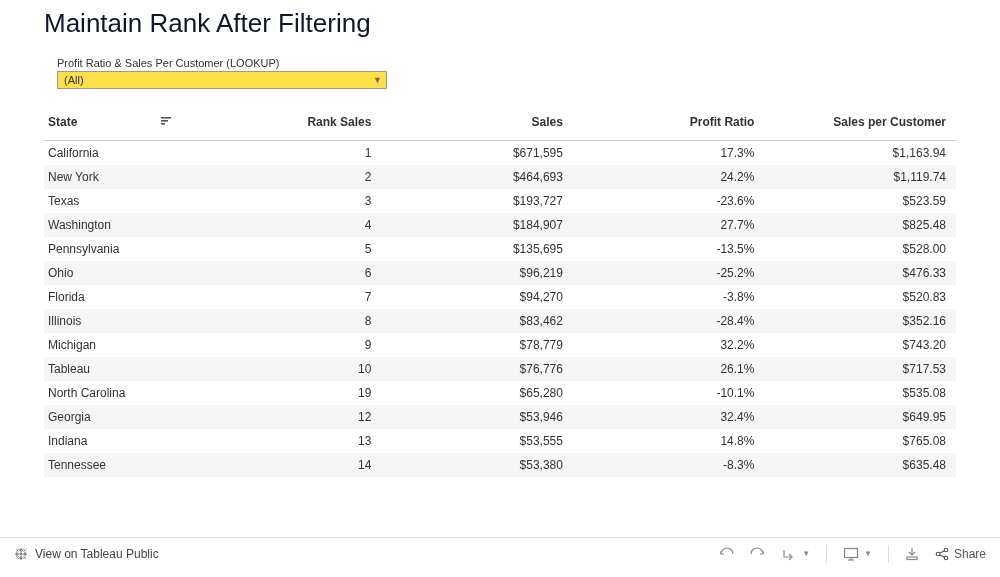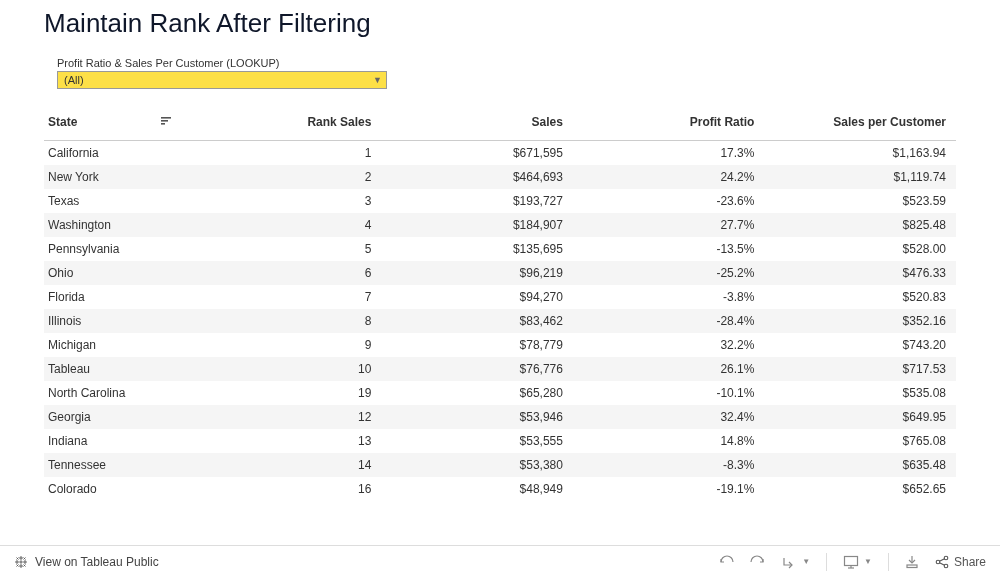--- a/index.html
+++ b/index.html
@@ -87,21 +87,21 @@
       background: #f5f5f5;
     }
     .col-state { width: 19%; margin-top: 39px; }
     .col-rank { width: 18%; }
     .col-sales { width: 21%; }
     .col-profit { width: 21%; }
     .col-spc { width: 21%; }
     
     .footer {
       position: absolute;
-      bottom: 0;
+      bottom: 8px;
       left: 0;
       right: 0;
       height: 32px;
       border-top: 1px solid #ddd;
       background: #fff;
       display: flex;
       align-items: center;
       justify-content: space-between;
       padding: 0 14px;
       font-size: 12px;
@@ -273,27 +273,20 @@
           <td>$53,555</td>
           <td>14.8%</td>
           <td>$765.08</td>
         </tr>
         <tr>
           <td>Tennessee</td>
           <td>14</td>
           <td>$53,380</td>
           <td>-8.3%</td>
           <td>$635.48</td>
-        </tr>
-        <tr>
-          <td>Colorado</td>
-          <td>16</td>
-          <td>$48,949</td>
-          <td>-19.1%</td>
-          <td>$652.65</td>
         </tr>
       </tbody>
   </table>
 </div>
 
 <div class="footer">
   <div class="footer-left">
     <span class="tableau-logo">
       <svg width="14" height="14" viewBox="0 0 14 14">
         <g stroke="#555" stroke-width="0.9">

